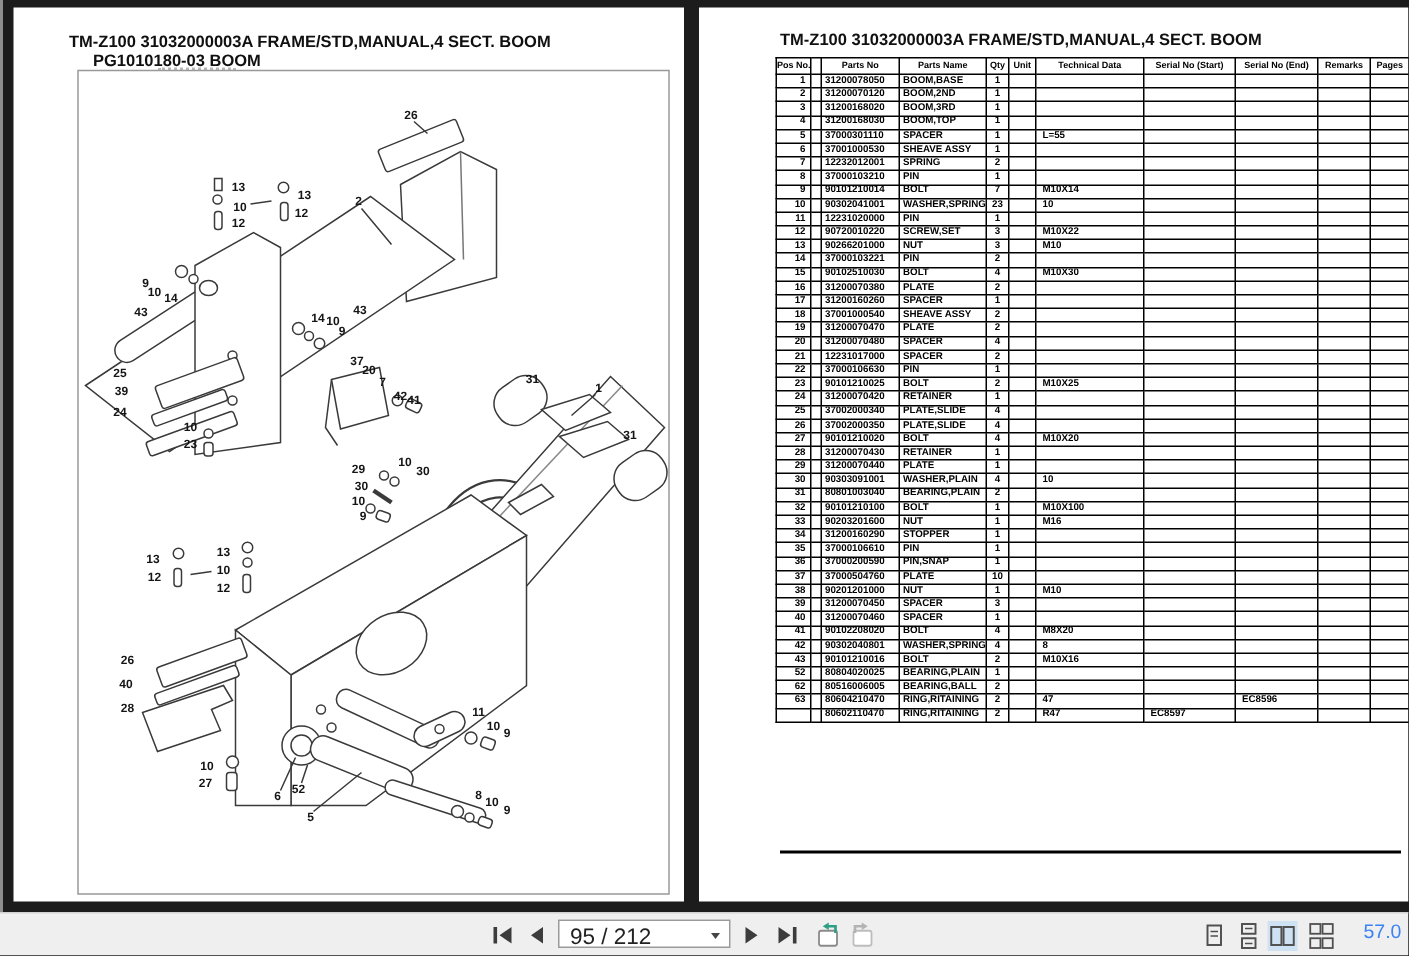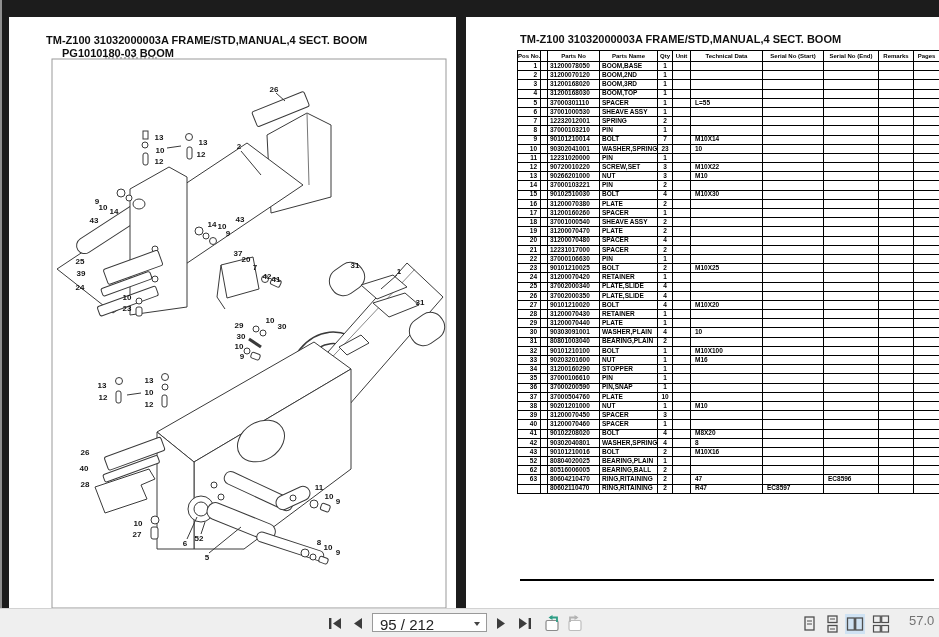--- a/index.html
+++ b/index.html
@@ -2,21 +2,21 @@
 <html><head>
 <meta charset="utf-8">
 <style>
   html,body{margin:0;padding:0;}
   body{
     width:939px;height:637px;position:relative;overflow:hidden;
     background:#1c1c1c;
     font-family:"Liberation Sans",sans-serif;
   }
   .win-edge{position:absolute;left:0;top:0;width:2px;height:608px;background:#8f8f8f;}
-  .page{position:absolute;top:17px;height:596px;background:#ffffff;}
+  .page{position:absolute;top:5px;height:596px;background:#ffffff;}
   #page-left{left:9px;width:447px;}
   #page-right{left:466px;width:473px;}
   .doc-title{position:absolute;font-weight:bold;font-size:11px;line-height:12px;color:#101010;white-space:nowrap;letter-spacing:0;}
   #lp-title1{left:37px;top:17px;}
   #lp-title2{left:37px;top:30px;padding-left:16px;}
   #rp-title{left:54px;top:16px;}
   .smudge{position:absolute;left:96px;top:40px;width:52px;border-top:2px dotted #b8b8b8;}
   
   #diagram{position:absolute;left:0;top:0;}
   .art{fill:#ffffff;stroke:#3a3a3a;stroke-width:1;}
@@ -35,21 +35,21 @@
   .footer-rule{position:absolute;left:54px;top:562px;width:414px;height:2px;background:#000;}
   .footer-num{position:absolute;left:54px;top:566px;width:402px;text-align:right;font-size:8px;font-weight:bold;color:#000;}
   
   #toolbar{position:absolute;left:0;top:608px;width:939px;height:29px;background:#efefef;border-top:1px solid #d2d2d2;box-sizing:border-box;}
   .tbtn{position:absolute;top:6px;width:18px;height:17px;cursor:default;}
   #combo{position:absolute;left:372px;top:4px;width:115px;height:19px;background:#fff;border:1px solid #9a9a9a;box-sizing:border-box;}
   #combo .val{position:absolute;left:7px;top:2px;font-size:15px;color:#222;}
   #combo .caret{position:absolute;right:6px;top:8px;width:0;height:0;border-left:3.5px solid transparent;border-right:3.5px solid transparent;border-top:4.5px solid #444;}
   .laybtn{position:absolute;top:5px;width:20px;height:20px;display:flex;align-items:center;justify-content:center;}
   .laybtn.sel{background:#cfe2f3;}
-  #zoom-label{position:absolute;left:909px;top:613px;font-size:13px;color:#737373;white-space:nowrap;}
+  #zoom-label{position:absolute;left:909px;top:613px;font-size:13px;color:#3b82f6;white-space:nowrap;}
 </style>
 </head>
 <body>
 
 <div class="win-edge"></div>
 
 <div class="page" id="page-left">
   <div class="doc-title" id="lp-title1">TM-Z100 31032000003A FRAME/STD,MANUAL,4 SECT. BOOM</div>
   <div class="doc-title" id="lp-title2">PG1010180-03 BOOM</div>
   <div class="smudge"></div>

